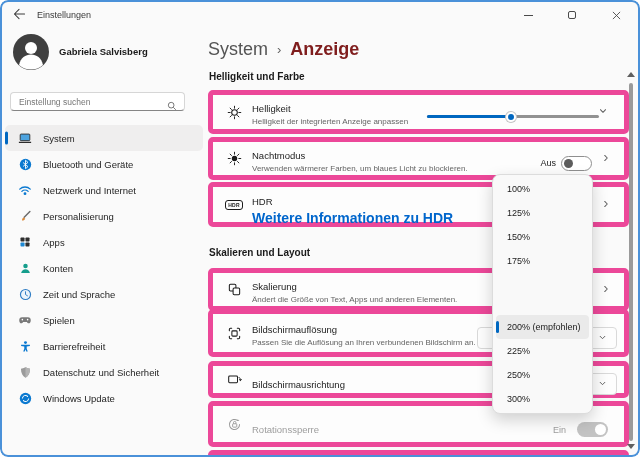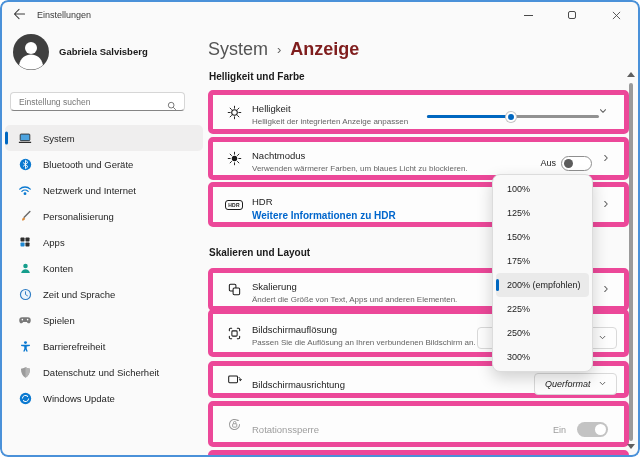--- a/index.html
+++ b/index.html
@@ -34,40 +34,40 @@
   
   .breadcrumb { position:absolute; left:208px; top:37px; height:24px; display:flex; align-items:center; }
   .crumb-parent { font-size:18px; color:#545454; }
   .crumb-sep { font-size:13px; color:#5f5f5f; margin:0 9px; }
   .crumb-current { font-size:18px; font-weight:700; color:#7f1d1d; }
   .section-hdr { position:absolute; left:209px; font-size:10px; font-weight:700; color:#1a1a1a; }
   .card { position:absolute; left:208px; width:421px; background:#FDFDFD; border:5px solid #ec4899; border-radius:5px; }
   .row-icon { position:absolute; left:13px; top:50%; transform:translateY(-50%); width:16px; height:16px; display:flex; align-items:center; justify-content:center; }
   .row-title { position:absolute; left:39px; font-size:9.5px; color:#1b1b1b; white-space:nowrap; }
   .row-sub { position:absolute; left:39px; font-size:8px; color:#646464; white-space:nowrap; }
-  .row-link { position:absolute; left:39px; font-size:10px; font-weight:700; color:#0066CC; cursor:pointer; white-space:nowrap; }
+  .row-link { position:absolute; left:39px; font-size:14px; font-weight:700; color:#0066CC; cursor:pointer; white-space:nowrap; }
   .chev { position:absolute; top:50%; transform:translateY(-50%); }
   .toggle { position:absolute; width:31px; height:15px; border-radius:8px; cursor:pointer; }
   .toggle.off { border:1px solid #8f8f8f; background:#fff; }
   .toggle.off .knob { position:absolute; left:2px; top:2px; width:9px; height:9px; border-radius:50%; background:#5c5c5c; }
   .toggle.disabled-on { background:#C3C3C3; }
   .toggle.disabled-on .knob { position:absolute; right:2px; top:2px; width:11px; height:11px; border-radius:50%; background:#fff; }
   .toggle-label { position:absolute; font-size:9px; color:#1b1b1b; }
   .slider { position:absolute; left:214px; top:20px; width:172px; height:3px; background:#929292; border-radius:2px; cursor:pointer; }
   .slider-fill { position:absolute; left:0; top:0; height:3px; background:var(--accent); border-radius:2px; }
   .slider-thumb { position:absolute; top:50%; width:10px; height:10px; border-radius:50%; background:var(--accent); border:2px solid #fff; box-shadow:0 0 0 1px #c5c5c5; transform:translate(-50%,-50%); }
   .hdr-badge { border:1px solid #1b1b1b; border-radius:3px; font-size:5px; font-weight:700; color:#1b1b1b; padding:1px 2px; letter-spacing:.2px; }
   .select-btn { position:absolute; background:#FDFDFD; border:1px solid #D9D9D9; border-radius:4px; display:flex; align-items:center; font-size:9px; color:#1b1b1b; cursor:pointer; }
   .select-btn .lbl { padding-left:10px; flex:1;font-style:italic; }
   .disabled-text { color:#9d9d9d !important; }
 
   
   .flyout { position:absolute; left:492px; top:174px; width:101px; background:#F9F9F9; border:1px solid #DCDCDC; border-radius:8px; box-shadow:0 6px 16px rgba(0,0,0,.18); z-index:20; padding:2px 0; }
   .fly-item { position:relative; height:24px; line-height:24px; margin:0 3px; padding-left:11px; font-size:9px; color:#1b1b1b; border-radius:4px; cursor:pointer; white-space:nowrap; }
-  .fly-item.selected { background:#EAEAEA; }
+  .fly-item.selected { background:#EAEAEA;margin-top:42px; }
   .fly-item.selected::before { content:''; position:absolute; left:0; top:50%; transform:translateY(-50%); width:3px; height:12px; border-radius:2px; background:var(--accent); }
 
   
   .scroll-up { position:absolute; left:627px; top:72px; width:0; height:0; border-left:4px solid transparent; border-right:4px solid transparent; border-bottom:5px solid #5f5f5f; cursor:pointer; }
   .scroll-thumb { position:absolute; left:629px; top:83px; width:4px; height:358px; background:#9a9a9a; border-radius:2px; cursor:pointer; }
   .scroll-down { position:absolute; left:627px; top:444px; width:0; height:0; border-left:4px solid transparent; border-right:4px solid transparent; border-top:5px solid #5f5f5f; cursor:pointer; }
 </style>
 </head>
 <body>
 

